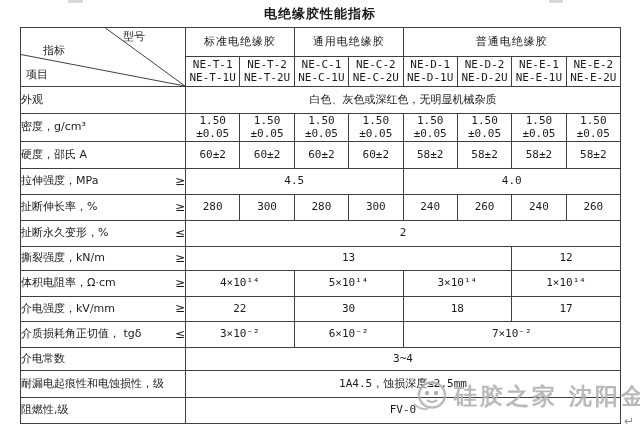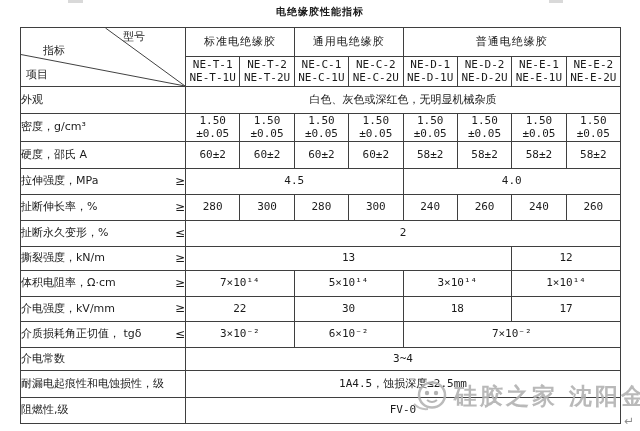--- a/index.html
+++ b/index.html
@@ -1,21 +1,21 @@
 <!DOCTYPE html>
 <html><head>
 <meta charset="utf-8">
 <style>
   html,body{margin:0;padding:0;}
   body{width:640px;height:431px;background:#ffffff;position:relative;overflow:hidden;
        font-family:"DejaVu Sans",sans-serif;color:#1b1b1b;}
   .page{position:absolute;inset:0;background:#fff;}
 
   .title{position:absolute;top:5px;left:0;width:640px;text-align:center;
-         font-size:10px;font-weight:bold;letter-spacing:1px;}
+         font-size:13px;font-weight:bold;letter-spacing:1px;}
 
   table.spec{position:absolute;left:20px;top:27px;width:601px;
              border-collapse:collapse;table-layout:fixed;}
   table.spec td{border:1px solid #3f3f3f;text-align:center;vertical-align:middle;
                 padding:0;font-size:11px;line-height:1.15;overflow:hidden;}
   col.c-label{width:165px;}
 
   td.corner{position:relative;padding:0;}
   .corner svg{position:absolute;left:0;top:0;width:100%;height:100%;display:block;}
   .corner .c-txt{position:absolute;font-size:11px;white-space:nowrap;}
@@ -202,21 +202,21 @@
         <td class="v" colspan="2">12</td>
       </tr>
 
       <tr class="r8">
         <td class="lbl">
           <div class="lblwrap">
               <span class="lt">体积电阻率，Ω·cm</span>
               <span class="sym">≥</span>
             </div>
         </td>
-        <td class="v" colspan="2">7×10¹⁴</td>
+        <td class="v" colspan="2">4×10¹⁴</td>
         <td class="v" colspan="2">5×10¹⁴</td>
         <td class="v" colspan="2">3×10¹⁴</td>
         <td class="v" colspan="2">1×10¹⁴</td>
       </tr>
 
       <tr class="r9">
         <td class="lbl">
           <div class="lblwrap">
               <span class="lt">介电强度，kV/mm</span>
               <span class="sym">≥</span>

